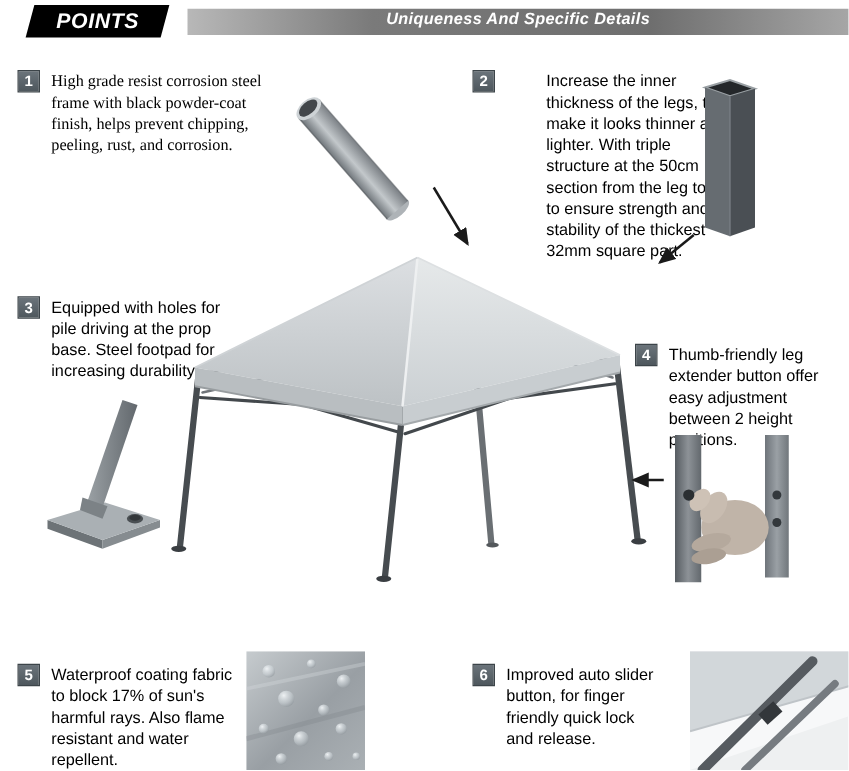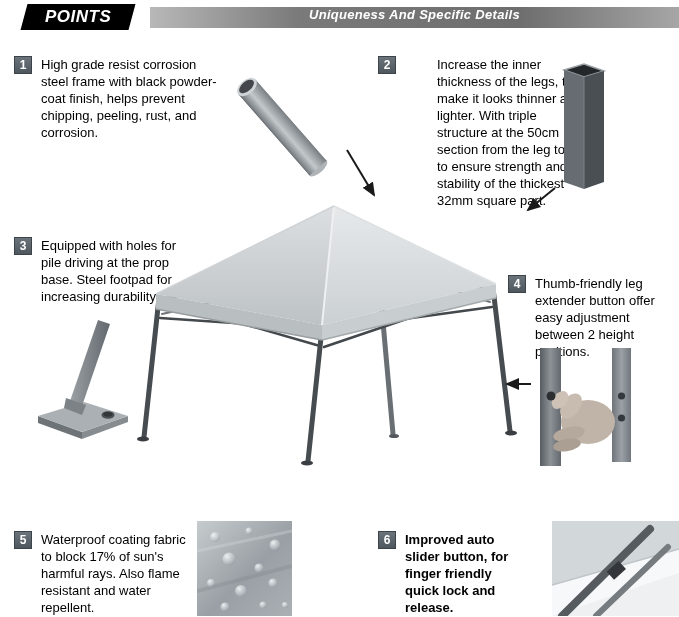--- a/index.html
+++ b/index.html
@@ -35,21 +35,21 @@
 
   <div class="points-flag">
     <span>POINTS</span>
   </div>
   <div class="banner">
     <span>Uniqueness And Specific Details</span>
   </div>
 
   <div class="point" style="left:14px; top:56px;">
     <span class="badge">1</span>
-    <p class="ptext" style="width:186px;">High grade resist corrosion steel frame with black powder-coat finish, helps prevent chipping, peeling, rust, and corrosion.</p>
+    <p class="ptext" style="width:186px;font-family:Liberation Serif, serif;">High grade resist corrosion steel frame with black powder-coat finish, helps prevent chipping, peeling, rust, and corrosion.</p>
   </div>
 
   <div class="point" style="left:378px; top:56px;">
     <span class="badge">2</span>
     <p class="ptext" style="width:148px;margin-left:32px;">Increase the inner thickness of the legs, to make it looks thinner and lighter. With triple structure at the 50cm section from the leg top to ensure strength and stability of the thickest 32mm square part.</p>
   </div>
 
   <div class="point" style="left:14px; top:237px;">
     <span class="badge">3</span>
     <p class="ptext" style="width:140px;">Equipped with holes for pile driving at the prop base. Steel footpad for increasing durability.</p>
@@ -60,21 +60,21 @@
     <p class="ptext" style="width:126px;">Thumb-friendly leg extender button offer easy adjustment between 2 height positions.</p>
   </div>
 
   <div class="point" style="left:14px; top:531px;">
     <span class="badge">5</span>
     <p class="ptext" style="width:150px;">Waterproof coating fabric to block 17% of sun's harmful rays. Also flame resistant and water repellent.</p>
   </div>
 
   <div class="point" style="left:378px; top:531px;">
     <span class="badge">6</span>
-    <p class="ptext" style="width:118px;font-weight:bold;">Improved auto slider button, for finger friendly quick lock and release.</p>
+    <p class="ptext" style="width:118px;">Improved auto slider button, for finger friendly quick lock and release.</p>
   </div>
 
   <div class="imgbox" style="left:225px; top:60px; width:125px; height:130px;">
     <svg width="125" height="130" viewBox="0 0 125 130">
       <defs>
         <linearGradient id="tubeg" gradientUnits="userSpaceOnUse" x1="13.7" y1="34.2" x2="30.3" y2="19.8">
           <stop offset="0" stop-color="#6f757a"></stop>
           <stop offset="0.45" stop-color="#c3c8cb"></stop>
           <stop offset="1" stop-color="#7c8186"></stop>
         </linearGradient>

